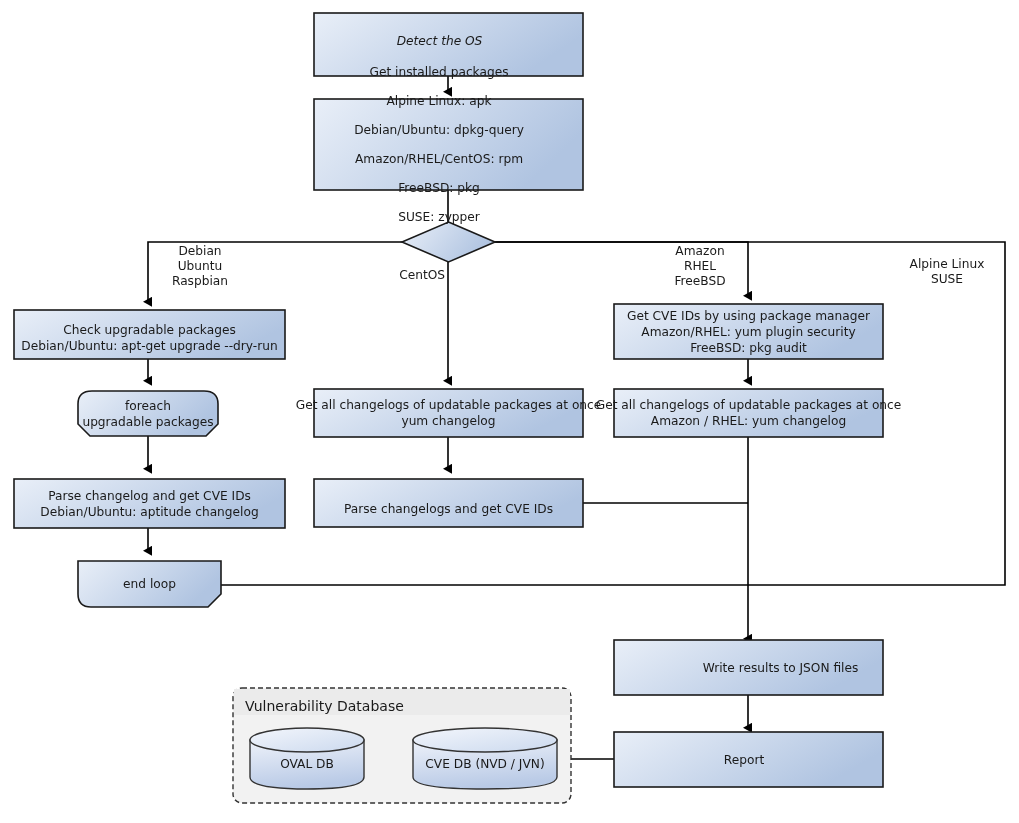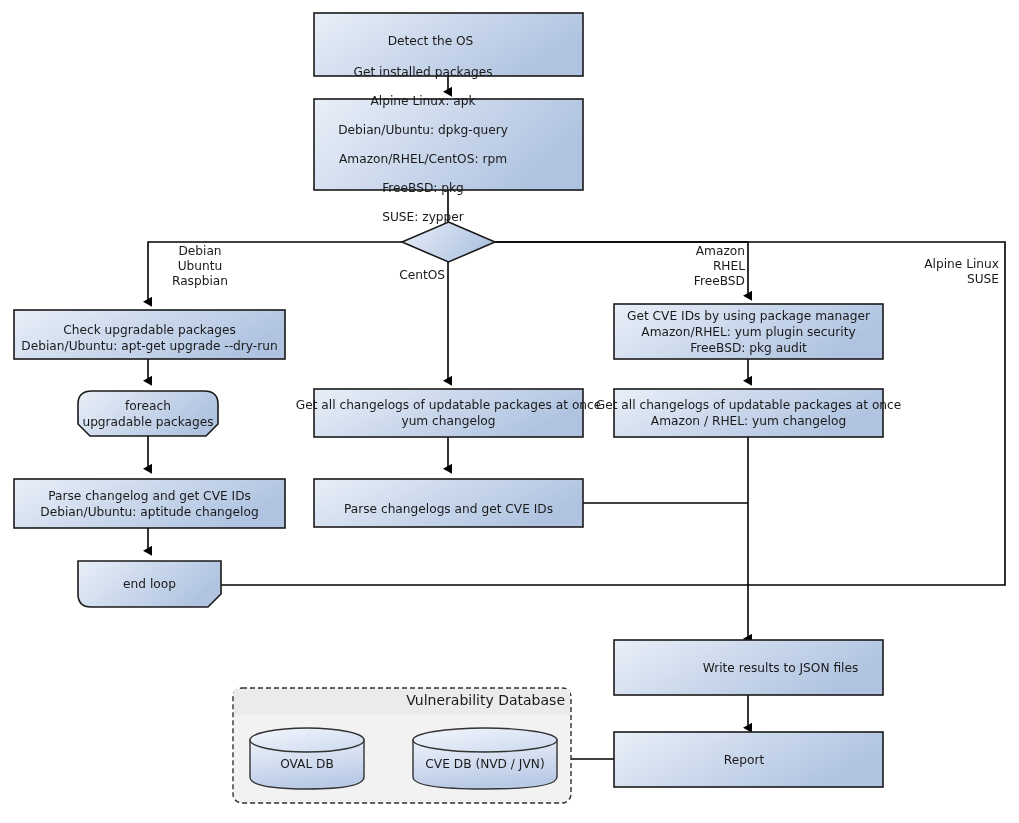--- a/index.html
+++ b/index.html
@@ -41,28 +41,28 @@
     white-space: nowrap;
   }
   .edge-label {
     position: absolute;
     color: #1a1a1a;
     font-size: 12.2px;
     line-height: 15px;
     white-space: nowrap;
   }
   .edge-label.right-align {
-    text-align: right;
+    text-align: center;
   }
   .group-title {
     position: absolute;
     color: #1a1a1a;
     font-size: 14px;
-    text-align: right;
-    white-space: nowrap;
+    white-space: nowrap;
+    margin-top: 6px;
   }
   .cyl-text {
     position: absolute;
     display: flex;
     align-items: center;
     justify-content: center;
     font-size: 12.2px;
     color: #1a1a1a;
     white-space: nowrap;
   }
@@ -165,25 +165,25 @@
       <path d="M250,740 L250,777 Q250,789 307,789 Q364,789 364,777 L364,740 Z" fill="url(#cylGrad)" stroke="#333333" stroke-width="1.4"></path>
       <ellipse cx="307" cy="740" rx="57" ry="12" fill="url(#cylTopGrad)" stroke="#333333" stroke-width="1.4"></ellipse>
     </g>
 
     <g>
       <path d="M413,740 L413,777 Q413,789 485,789 Q557,789 557,777 L557,740 Z" fill="url(#cylGrad)" stroke="#333333" stroke-width="1.4"></path>
       <ellipse cx="485" cy="740" rx="72" ry="12" fill="url(#cylTopGrad)" stroke="#333333" stroke-width="1.4"></ellipse>
     </g>
   </svg>
 
-  <div class="node-text" style="left:296px; top:13px; width:269px; height:56px;">
+  <div class="node-text" style="left:305px; top:13px; width:269px; height:56px;font-style:italic;">
     <span>Detect the OS</span>
   </div>
 
-  <div class="node-text" style="left:298px; top:99px; width:250px; height:91px;gap:13px;">
+  <div class="node-text" style="left:314px; top:99px; width:250px; height:91px;gap:13px;">
     <span>Get installed packages</span>
     <span>Alpine Linux: apk</span>
     <span>Debian/Ubuntu: dpkg-query</span>
     <span>Amazon/RHEL/CentOS: rpm</span>
     <span>FreeBSD: pkg</span>
     <span>SUSE: zypper</span>
   </div>
 
   <div class="hit" style="left:402px; top:222px; width:93px; height:40px;"></div>
 

